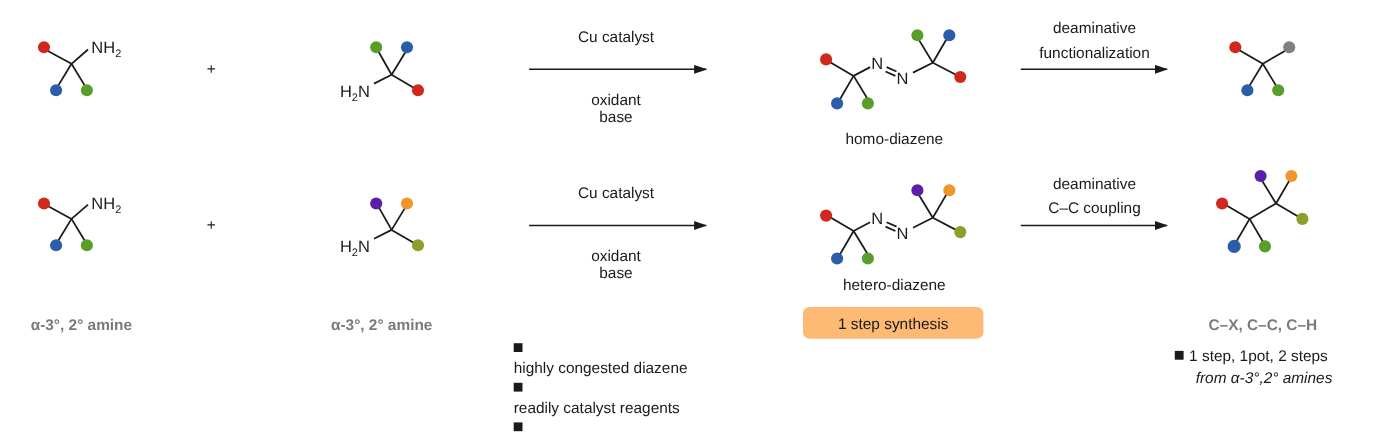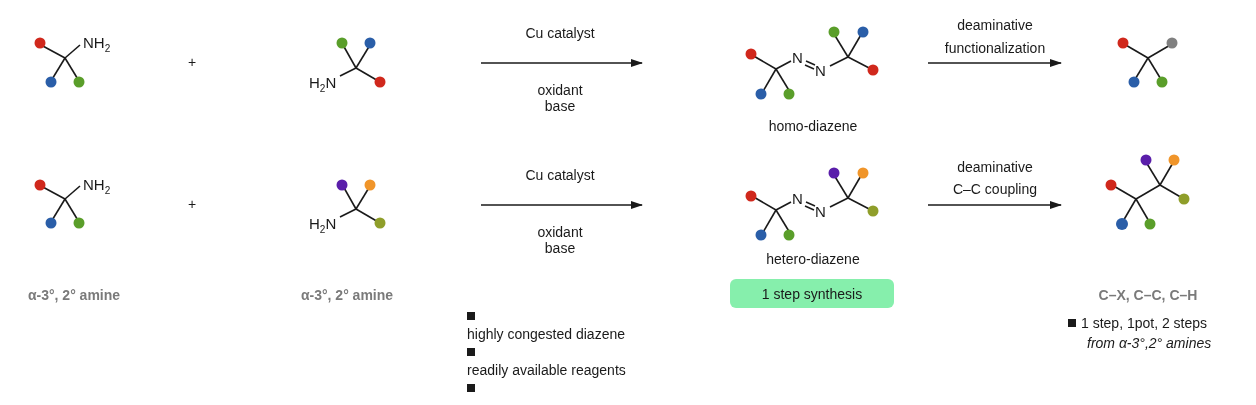--- a/index.html
+++ b/index.html
@@ -7,21 +7,21 @@
          font-family:"Liberation Sans", sans-serif; color:#1a1a1a; }
   #scheme { position:absolute; left:0; top:0; }
   .lbl { font-family:"Liberation Sans", sans-serif; font-size:14px; fill:#1a1a1a; }
   .atom { font-family:"Liberation Sans", sans-serif; font-size:15px; fill:#1a1a1a; }
   .gray-bold { font-family:"Liberation Sans", sans-serif; font-size:14px; font-weight:bold; fill:#7a7a7a; }
   .bond { stroke:#1a1a1a; stroke-width:1.6; }
   .arrow-line { stroke:#1a1a1a; stroke-width:1.4; }
   .bullets { position:absolute; left:467px; top:312px; font-size:14px; line-height:28px; }
   .bullet-item { display:flex; align-items:flex-start; white-space:nowrap;flex-direction:column; }
   .sq { display:inline-block; width:8px; height:8px; background:#1a1a1a; margin-right:5px; }
-  .badge { position:absolute; left:730px; top:279px; width:164px; height:29px; background:#86efac;
+  .badge { position:absolute; left:730px; top:279px; width:164px; height:29px; background:#fdba74;
            border-radius:6px; display:flex; align-items:center; justify-content:center; font-size:14px; }
   .note { position:absolute; left:1068px; top:313px; font-size:14px; line-height:20px; }
   .note .row { display:flex; align-items:center; white-space:nowrap; }
   .note .indent { padding-left:19px;font-style:italic; }
 </style>
 </head>
 <body>
 
 <svg id="scheme" width="1256" height="405" viewBox="0 0 1256 405">
   <defs>
@@ -184,21 +184,21 @@
   <span>1 step synthesis</span>
 </div>
 
 <div class="bullets">
   <div class="bullet-item">
     <span class="sq"></span>
     <span>highly congested diazene</span>
   </div>
   <div class="bullet-item">
     <span class="sq"></span>
-    <span>readily available reagents</span>
+    <span>readily catalyst reagents</span>
   </div>
   <div class="bullet-item">
     <span class="sq"></span>
   </div>
 </div>
 
 <div class="note">
   <div class="row">
     <span class="sq"></span>
     <span>1 step, 1pot, 2 steps</span>

